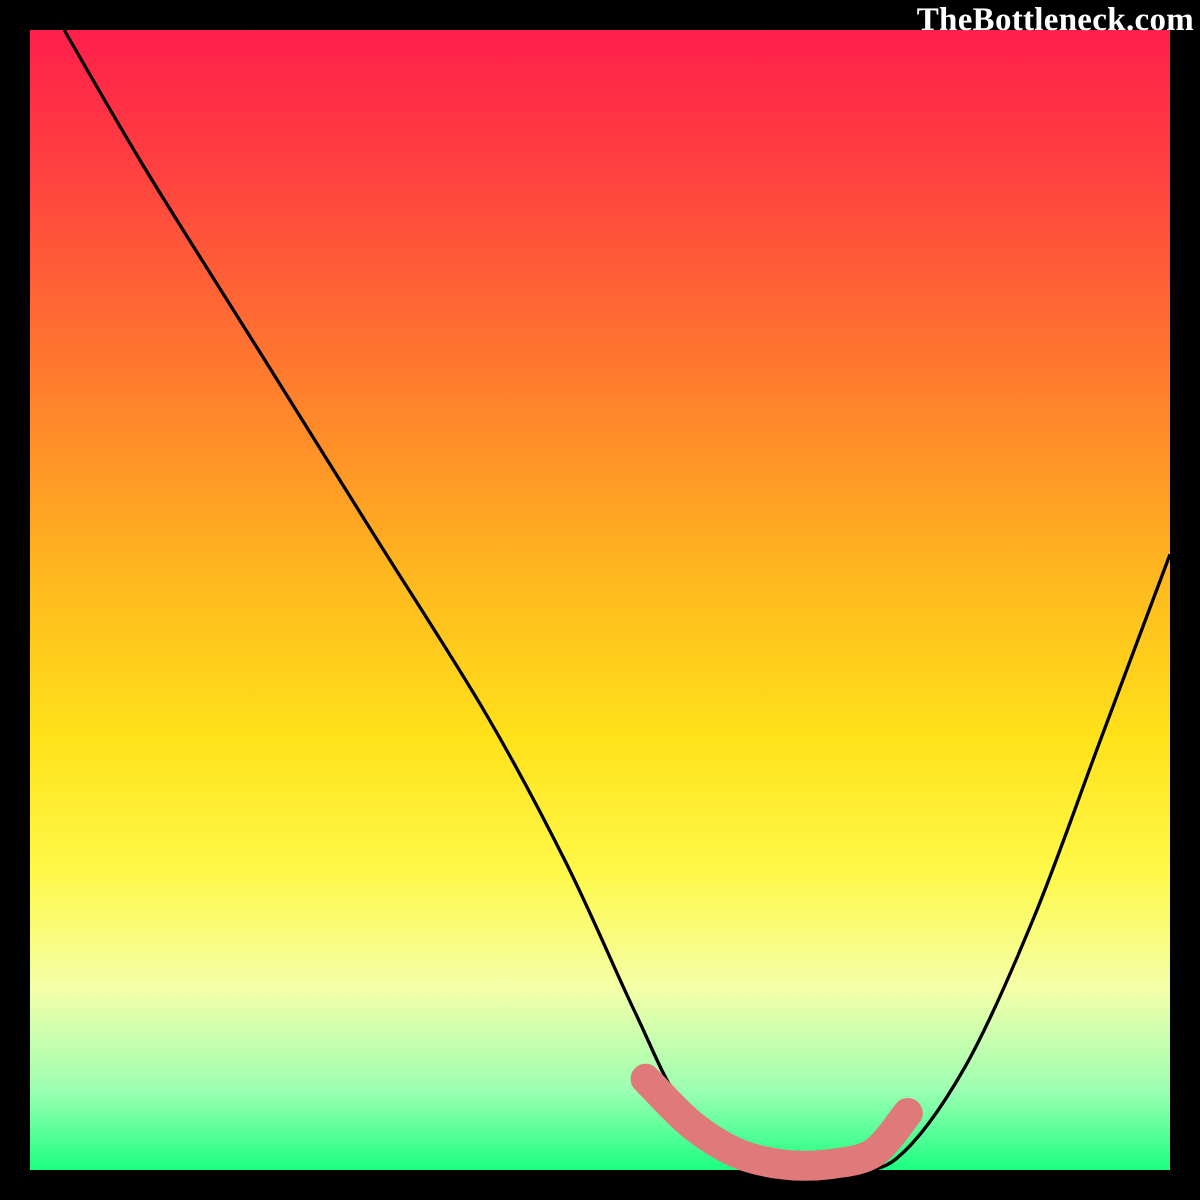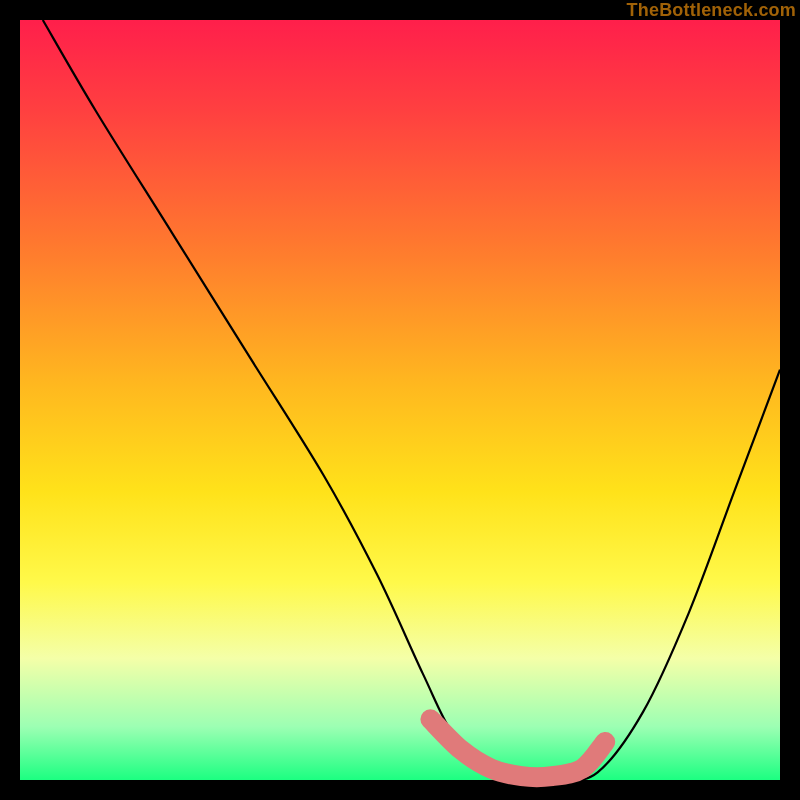--- a/index.html
+++ b/index.html
@@ -33,25 +33,26 @@
       #fff94a 74%,
       #f4ffa8 84%,
       #9cffb3 93%,
       #1cff81 100%
     );
   }
   .branding {
     position: absolute;
     top: 0px;
     right: 4px;
-    color: #a16207;
-    font-size: 18px;
+    color: #ffffff;
+    font-size: 22px;
     font-weight: 600;
     letter-spacing: 0.2px;
     user-select: none;
+    font-family: Liberation Serif, serif;
   }
   svg.curve {
     position: absolute;
     inset: 0;
     width: 100%;
     height: 100%;
     overflow: visible;
   }
 </style>
 </head>

